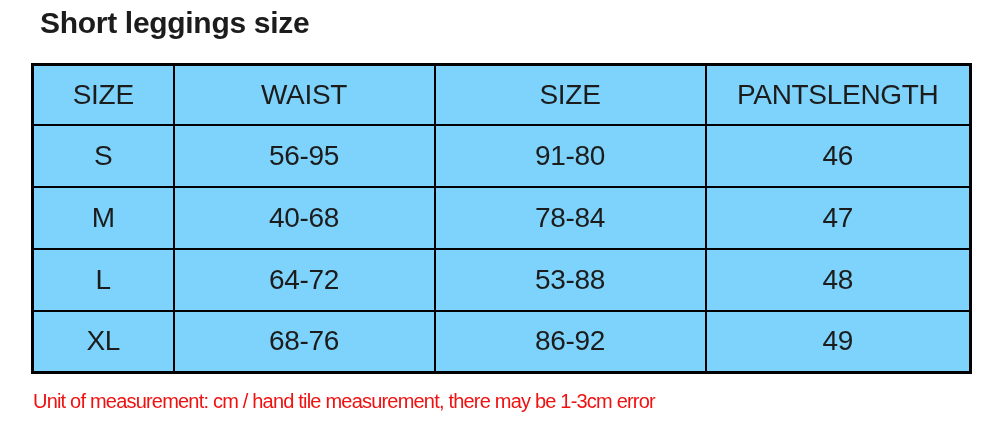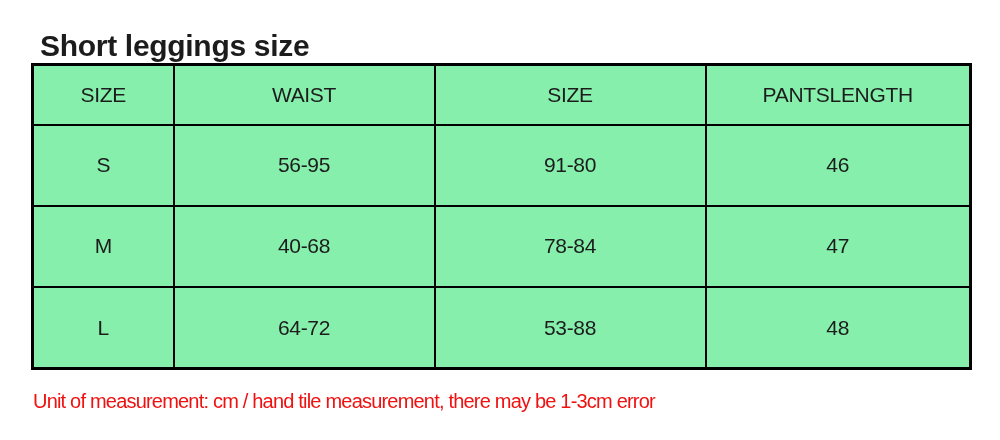--- a/index.html
+++ b/index.html
@@ -10,21 +10,21 @@
   body {
     width: 1000px;
     height: 440px;
     position: relative;
     font-family: "Liberation Sans", sans-serif;
     overflow: hidden;
   }
   .page-title {
     position: absolute;
     left: 40px;
-    top: 29px;
+    top: 6px;
     margin: 0;
     font-size: 30px;
     font-weight: 700;
     letter-spacing: -0.3px;
     color: #1c1c1c;
   }
   table.size-table {
     position: absolute;
     left: 31px;
     top: 63px;
@@ -33,25 +33,25 @@
     border-collapse: collapse;
     table-layout: fixed;
     border: 3px solid #000000;
   }
   table.size-table th,
   table.size-table td {
     border: 2px solid #000000;
     text-align: center;
     vertical-align: middle;
     font-weight: 400;
-    font-size: 21px;
+    font-size: 28px;
     color: #1c1c1c;
     padding: 0;
     letter-spacing: -0.3px;
-    background: #86efac;
+    background: #7dd3fc;
   }
   tr.header-row  { height: 60px; }
   tr.data-row    { height: 62px; }
   .measurement-note {
     position: absolute;
     left: 33px;
     top: 390px;
     width: 960px;
     font-size: 20px;
     letter-spacing: -0.8px;
@@ -93,18 +93,24 @@
         <td>40-68</td>
         <td>78-84</td>
         <td>47</td>
       </tr>
       <tr class="data-row">
         <td>L</td>
         <td>64-72</td>
         <td>53-88</td>
         <td>48</td>
       </tr>
+      <tr class="data-row">
+        <td>XL</td>
+        <td>68-76</td>
+        <td>86-92</td>
+        <td>49</td>
+      </tr>
     </tbody>
   </table>
 
   <div class="measurement-note" style="color: rgb(240, 17, 17);">Unit of measurement: cm / hand tile measurement, there may be 1-3cm error</div>
 
 </div>
 
 </body></html>

